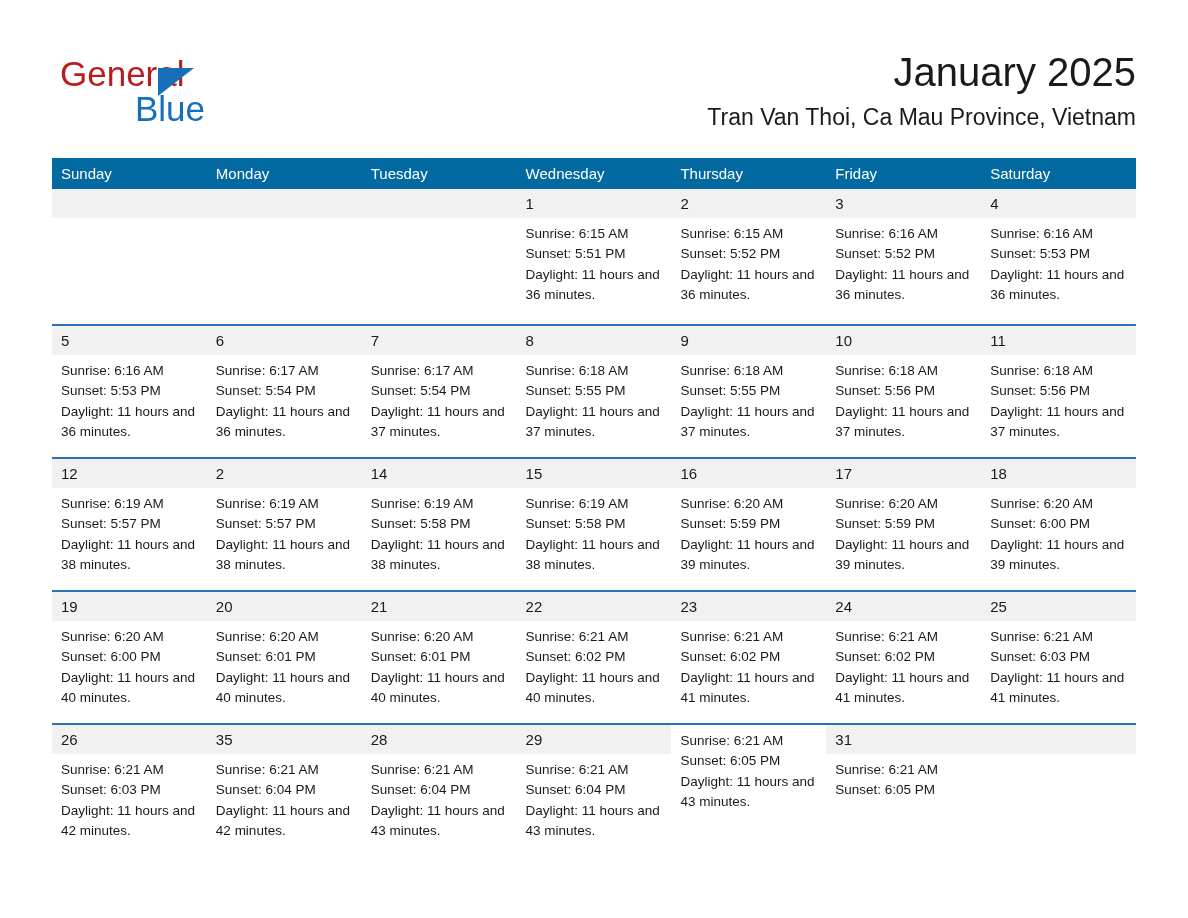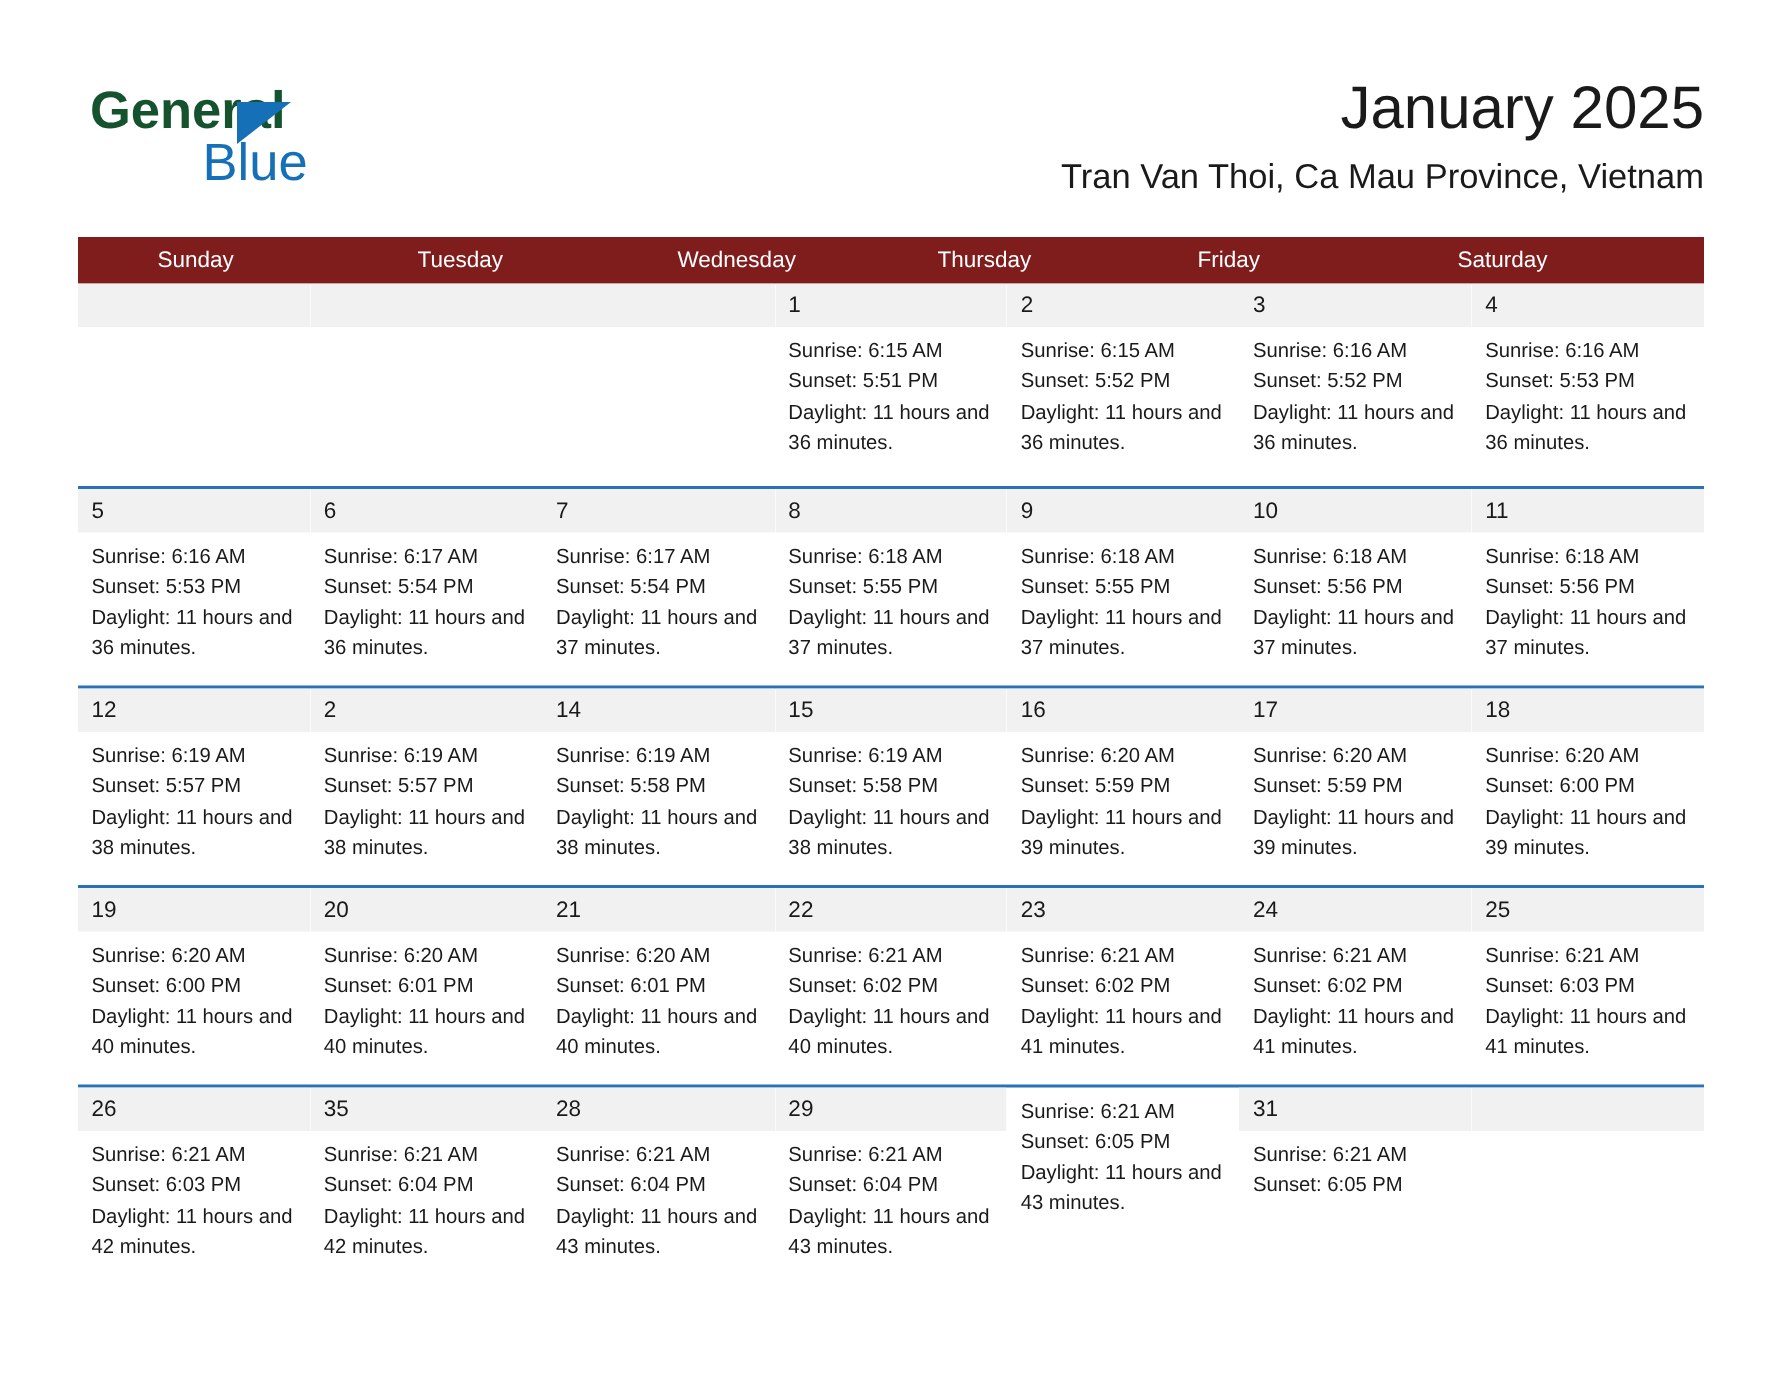--- a/index.html
+++ b/index.html
@@ -35,22 +35,22 @@
     top: 8px;
     width: 260px;
     height: 82px;
   }
   .logo-general {
     position: absolute;
     left: 0;
     top: 0;
     font-size: 35px;
     letter-spacing: 0px;
-    color: #14532d;
-    font-weight: 700;
+    color: #b91c1c;
+    font-weight: 400;
     line-height: 40px;
   }
   .logo-tri {
     position: absolute;
     left: 98px;
     top: 14px;
     width: 0;
     height: 0;
     border-top: 28px solid #1570b8;
     border-right: 36px solid transparent;
@@ -89,23 +89,22 @@
 
   
   .calendar {
     position: absolute;
     left: 52px;
     top: 158px;
     width: 1084px;
   }
   .weekdays {
     display: flex;
-    background: #7f1d1d;
+    background: #0369a1;
     height: 31px;
-    padding-left: 44px;
   }
   .weekday {
     flex: 1 1 0;
     color: #ffffff;
     font-size: 15px;
     line-height: 31px;
     padding-left: 9px;
     box-sizing: border-box;
     white-space: nowrap;
   }
@@ -158,20 +157,21 @@
       <span class="logo-tri"></span>
       <span class="logo-blue">Blue</span>
     </div>
     <div class="title">January 2025</div>
     <div class="subtitle">Tran Van Thoi, Ca Mau Province, Vietnam</div>
   </div>
 
   <div class="calendar">
     <div class="weekdays">
       <div class="weekday">Sunday</div>
+      <div class="weekday">Monday</div>
       <div class="weekday">Tuesday</div>
       <div class="weekday">Wednesday</div>
       <div class="weekday">Thursday</div>
       <div class="weekday">Friday</div>
       <div class="weekday">Saturday</div>
     </div>
 
     <div class="week first">
       <div class="day-cell empty">
         <div class="day-band">

